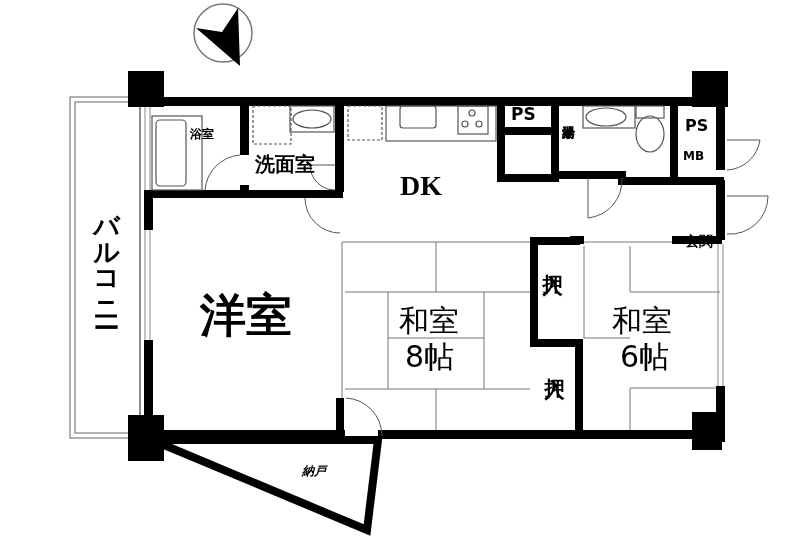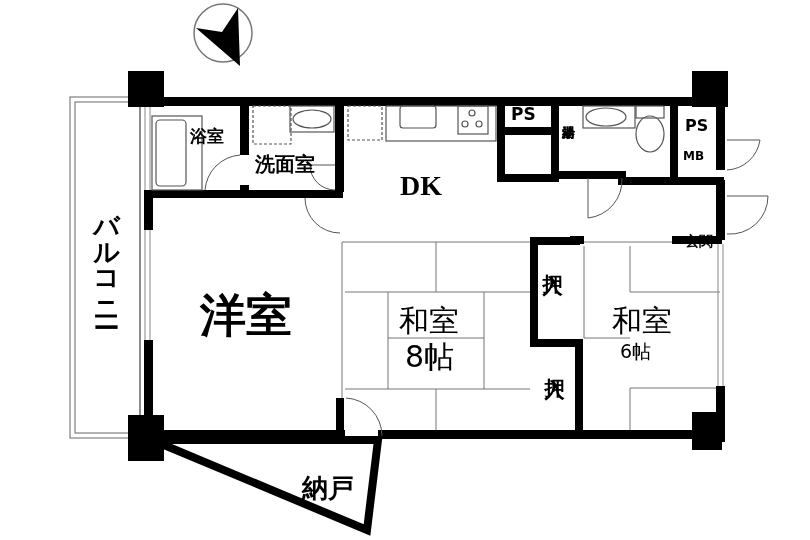--- a/index.html
+++ b/index.html
@@ -131,24 +131,24 @@
     <path d="M727,196 L768,196 A38,38 0 0 1 727,234"></path>
     <path d="M346,398 A38,38 0 0 1 382,436"></path>
   </g>
 </svg>
 
 <div class="lbl bold" style="left:400px;top:172px;font-size:28px;font-family:Liberation Serif, serif;">DK</div>
 <div class="lbl bold" style="left:200px;top:292px;font-size:46px;">洋室</div>
 <div class="lbl" style="left:399px;top:306px;font-size:30px;">和室</div>
 <div class="lbl" style="left:405px;top:342px;font-size:30px;">8帖</div>
 <div class="lbl" style="left:612px;top:306px;font-size:30px;">和室</div>
-<div class="lbl" style="left:620px;top:342px;font-size:19px;">6帖</div>
-<div class="lbl bold" style="left:190px;top:128px;font-size:17px;">浴室</div>
+<div class="lbl" style="left:620px;top:342px;font-size:30px;">6帖</div>
+<div class="lbl bold" style="left:190px;top:128px;font-size:12px;">浴室</div>
 <div class="lbl bold" style="left:255px;top:154px;font-size:20px;">洗面室</div>
 <div class="lbl bold vert" style="left:94px;top:196px;font-size:26px;">バルコニー</div>
-<div class="lbl bold" style="left:302px;top:475px;font-size:26px;">納戸</div>
+<div class="lbl bold" style="left:302px;top:465px;font-size:12px;font-style:italic;">納戸</div>
 <div class="lbl bold vert" style="left:543px;top:258px;font-size:20px;">押入</div>
 <div class="lbl bold vert" style="left:545px;top:362px;font-size:20px;">押入</div>
 <div class="lbl bold" style="left:685px;top:206px;font-size:14px;margin-top:28px;">玄関</div>
 <div class="lbl bold vert" style="left:562px;top:116px;font-size:13px;">給湯器</div>
 <div class="lbl bold" style="left:511px;top:106px;font-size:17px;">PS</div>
 <div class="lbl bold" style="left:685px;top:118px;font-size:16px;">PS</div>
 <div class="lbl bold" style="left:683px;top:150px;font-size:12px;">MB</div>
 
 </body></html>

